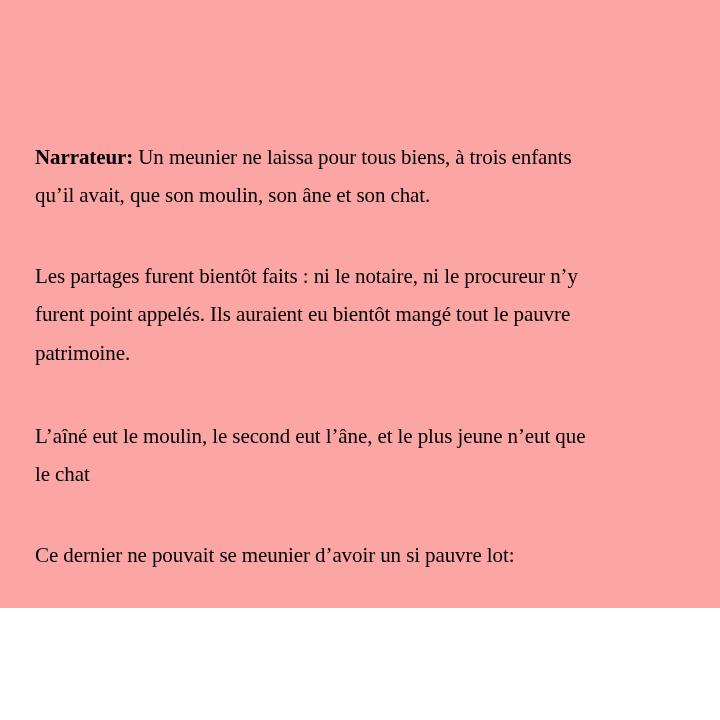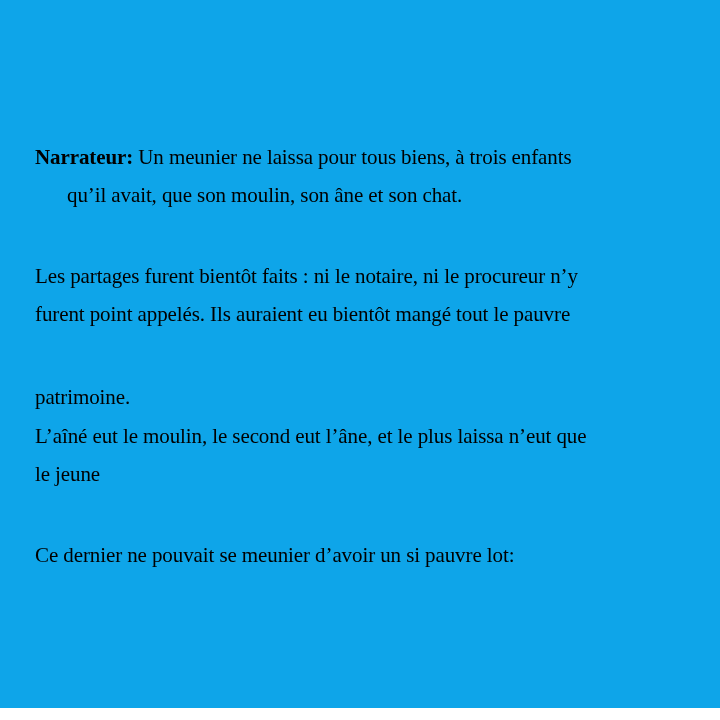--- a/index.html
+++ b/index.html
@@ -13,53 +13,53 @@
       position: relative;
       overflow: hidden;
       font-family: "Liberation Serif", "DejaVu Serif", serif;
       color: #000000;
     }
     .page {
       position: absolute;
       left: 0;
       top: 0;
       width: 720px;
-      height: 708px;
-      background: #0ea5e9;
+      height: 608px;
+      background: #fca5a5;
     }
     .line {
       position: absolute;
       left: 35px;
       font-size: 21px;
       line-height: 24px;
       white-space: nowrap;
       letter-spacing: -0.1px;
     }
     .speaker {
       font-weight: bold;
     }
   </style>
 </head>
 <body>
 
 <div class="page">
 
   <div>
     <div class="line" style="top:145px;"><span class="speaker">Narrateur:</span><span> Un meunier ne laissa pour tous biens, à trois enfants</span></div>
-    <div class="line" style="top:183px;margin-left:32px;">qu’il avait, que son moulin, son âne et son chat.</div>
+    <div class="line" style="top:183px;">qu’il avait, que son moulin, son âne et son chat.</div>
   </div>
 
   <div>
     <div class="line" style="top:264px;font-family:Liberation Serif, serif;">Les partages furent bientôt faits : ni le notaire, ni le procureur n’y</div>
     <div class="line" style="top:302px;text-align:right;">furent point appelés. Ils auraient eu bientôt mangé tout le pauvre</div>
-    <div class="line" style="top:341px;margin-top:44px;">patrimoine.</div>
+    <div class="line" style="top:341px;">patrimoine.</div>
   </div>
 
   <div>
-    <div class="line" style="top:424px;">L’aîné eut le moulin, le second eut l’âne, et le plus laissa n’eut que</div>
-    <div class="line" style="top:462px;">le jeune</div>
+    <div class="line" style="top:424px;">L’aîné eut le moulin, le second eut l’âne, et le plus jeune n’eut que</div>
+    <div class="line" style="top:462px;">le chat</div>
   </div>
 
   <div>
     <div class="line" style="top:543px;">Ce dernier ne pouvait se meunier d’avoir un si pauvre lot:</div>
   </div>
 
 </div>
 
 </body></html>

